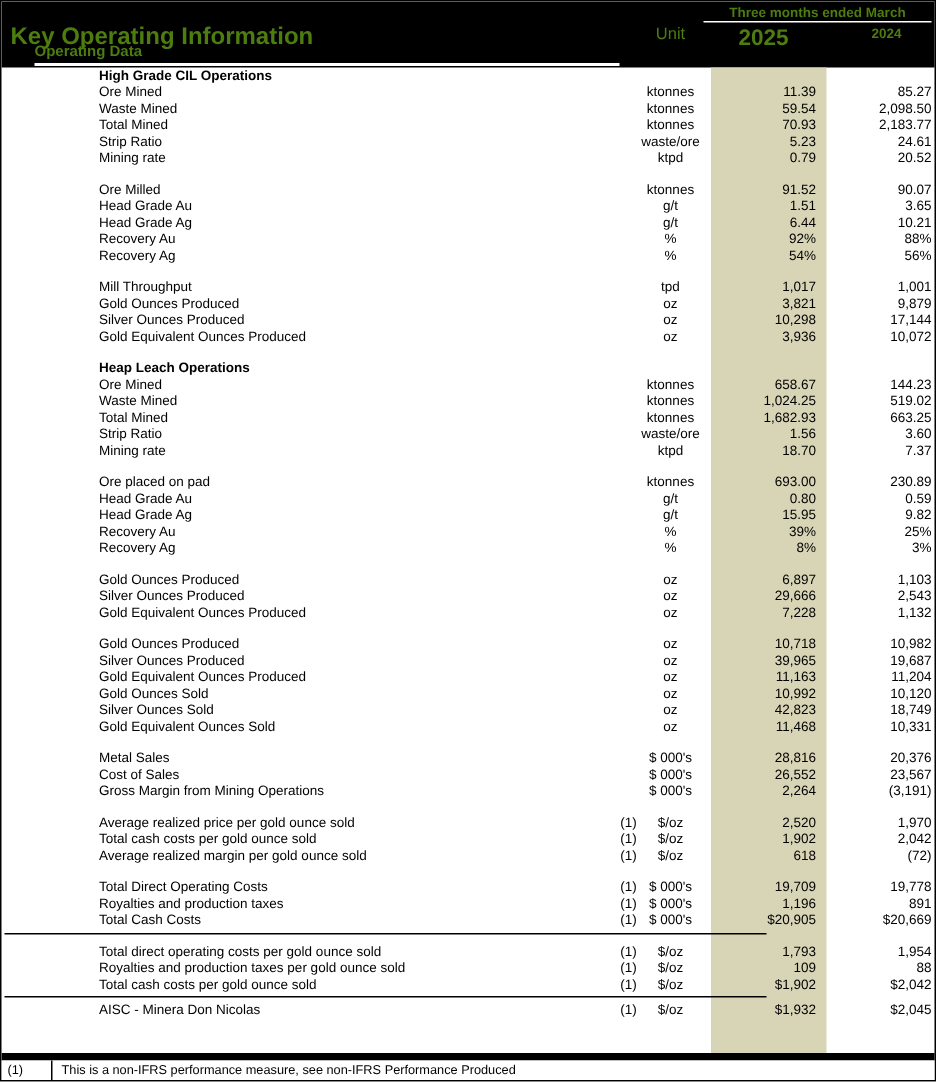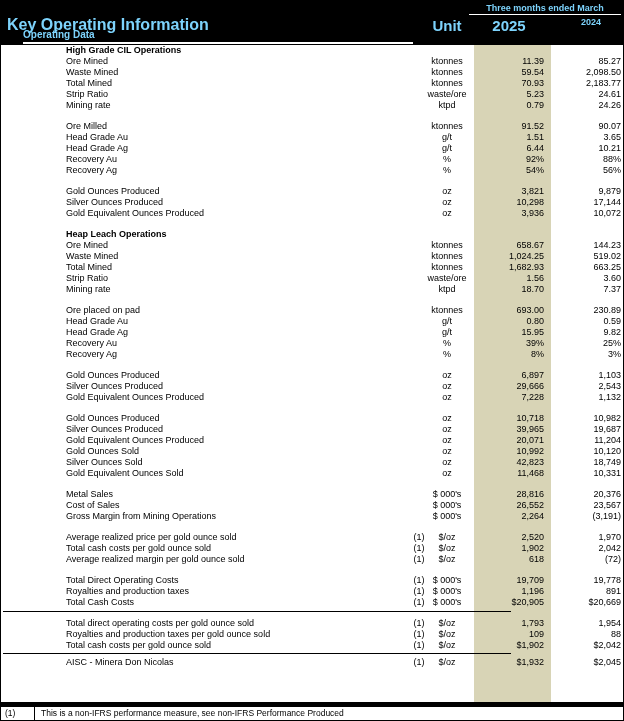--- a/index.html
+++ b/index.html
@@ -6,21 +6,21 @@
   .page{
     position:relative;width:624px;height:721px;margin:0 auto;
     background:#ffffff;box-sizing:border-box;border:1px solid #000;
     font-family:"Liberation Sans",sans-serif;color:#000;overflow:hidden;
   }
   
   .topbar{position:absolute;top:0;left:0;width:624px;height:44px;background:#000;color:#fff;}
   .period{position:absolute;top:2px;left:468px;width:152px;text-align:center;
           font-size:9px;font-weight:bold;padding-bottom:1px;border-bottom:1px solid #fff;}
   .title{position:absolute;top:15px;left:6px;font-size:16px;font-weight:bold;}
-  .unit-h{position:absolute;top:16px;left:420px;width:52px;text-align:center;font-size:15px;font-weight:bold;}
+  .unit-h{position:absolute;top:16px;left:420px;width:52px;text-align:center;font-size:11px;font-weight:normal;}
   .y25-h{position:absolute;top:16px;left:473px;width:70px;text-align:center;font-size:15px;font-weight:bold;}
   .y24-h{position:absolute;top:16px;left:550px;width:80px;text-align:center;font-size:9px;font-weight:bold;}
   .subtitle{position:absolute;top:28px;left:22px;width:390px;font-size:10px;font-weight:bold;
             padding-bottom:2px;border-bottom:2px solid #fff;}
   
   .tancol{position:absolute;top:44px;left:473px;width:77px;height:657px;}
   
   .tbody{position:absolute;top:44px;left:0;width:624px;}
   .row{position:relative;height:11px;line-height:11px;font-size:9px;}
   .row .lbl{position:absolute;left:25px;top:0;white-space:nowrap;padding-left:40px;}
@@ -38,21 +38,21 @@
   .footrow{position:absolute;top:706px;left:0;width:624px;height:14px;background:#fff;font-size:8.5px;line-height:13px;}
   .footrow .fmark{position:absolute;left:4px;top:0;}
   .footrow .fdiv{position:absolute;left:33px;top:0;bottom:0;width:1px;background:#000;}
   .footrow .ftext{position:absolute;left:40px;top:0;white-space:nowrap;}
 </style>
 </head>
 <body>
 
 <div class="page">
 
-  <div class="topbar" style="background: rgb(0, 0, 0); color: #7dd3fc;">
+  <div class="topbar" style="background: rgb(0, 0, 0); color: #4d7c0f;">
     <div class="period">Three months ended March</div>
     <div class="title">Key Operating Information</div>
     <div class="unit-h">Unit</div>
     <div class="y25-h">2025</div>
     <div class="y24-h">2024</div>
     <div class="subtitle">Operating Data</div>
   </div>
 
   <div class="tancol" style="background: rgb(216, 212, 182);"></div>
 
@@ -86,21 +86,21 @@
         <span class="fn"></span>
         <span class="unit">waste/ore</span>
         <span class="v25">5.23</span>
         <span class="v24">24.61</span>
       </div>
       <div class="row">
         <span class="lbl">Mining rate</span>
         <span class="fn"></span>
         <span class="unit">ktpd</span>
         <span class="v25">0.79</span>
-        <span class="v24">24.26</span>
+        <span class="v24">20.52</span>
       </div>
       <div class="gap"></div>
       <div class="row">
         <span class="lbl">Ore Milled</span>
         <span class="fn"></span>
         <span class="unit">ktonnes</span>
         <span class="v25">91.52</span>
         <span class="v24">90.07</span>
       </div>
       <div class="row">
@@ -126,20 +126,27 @@
       </div>
       <div class="row">
         <span class="lbl">Recovery Ag</span>
         <span class="fn"></span>
         <span class="unit">%</span>
         <span class="v25">54%</span>
         <span class="v24">56%</span>
       </div>
       <div class="gap"></div>
       <div class="row">
+        <span class="lbl">Mill Throughput</span>
+        <span class="fn"></span>
+        <span class="unit">tpd</span>
+        <span class="v25">1,017</span>
+        <span class="v24">1,001</span>
+      </div>
+      <div class="row">
         <span class="lbl">Gold Ounces Produced</span>
         <span class="fn"></span>
         <span class="unit">oz</span>
         <span class="v25">3,821</span>
         <span class="v24">9,879</span>
       </div>
       <div class="row">
         <span class="lbl">Silver Ounces Produced</span>
         <span class="fn"></span>
         <span class="unit">oz</span>
@@ -262,21 +269,21 @@
         <span class="lbl">Silver Ounces Produced</span>
         <span class="fn"></span>
         <span class="unit">oz</span>
         <span class="v25">39,965</span>
         <span class="v24">19,687</span>
       </div>
       <div class="row">
         <span class="lbl">Gold Equivalent Ounces Produced</span>
         <span class="fn"></span>
         <span class="unit">oz</span>
-        <span class="v25">20,071</span>
+        <span class="v25">11,163</span>
         <span class="v24">11,204</span>
       </div>
       <div class="row">
         <span class="lbl">Gold Ounces Sold</span>
         <span class="fn"></span>
         <span class="unit">oz</span>
         <span class="v25">10,992</span>
         <span class="v24">10,120</span>
       </div>
       <div class="row">

